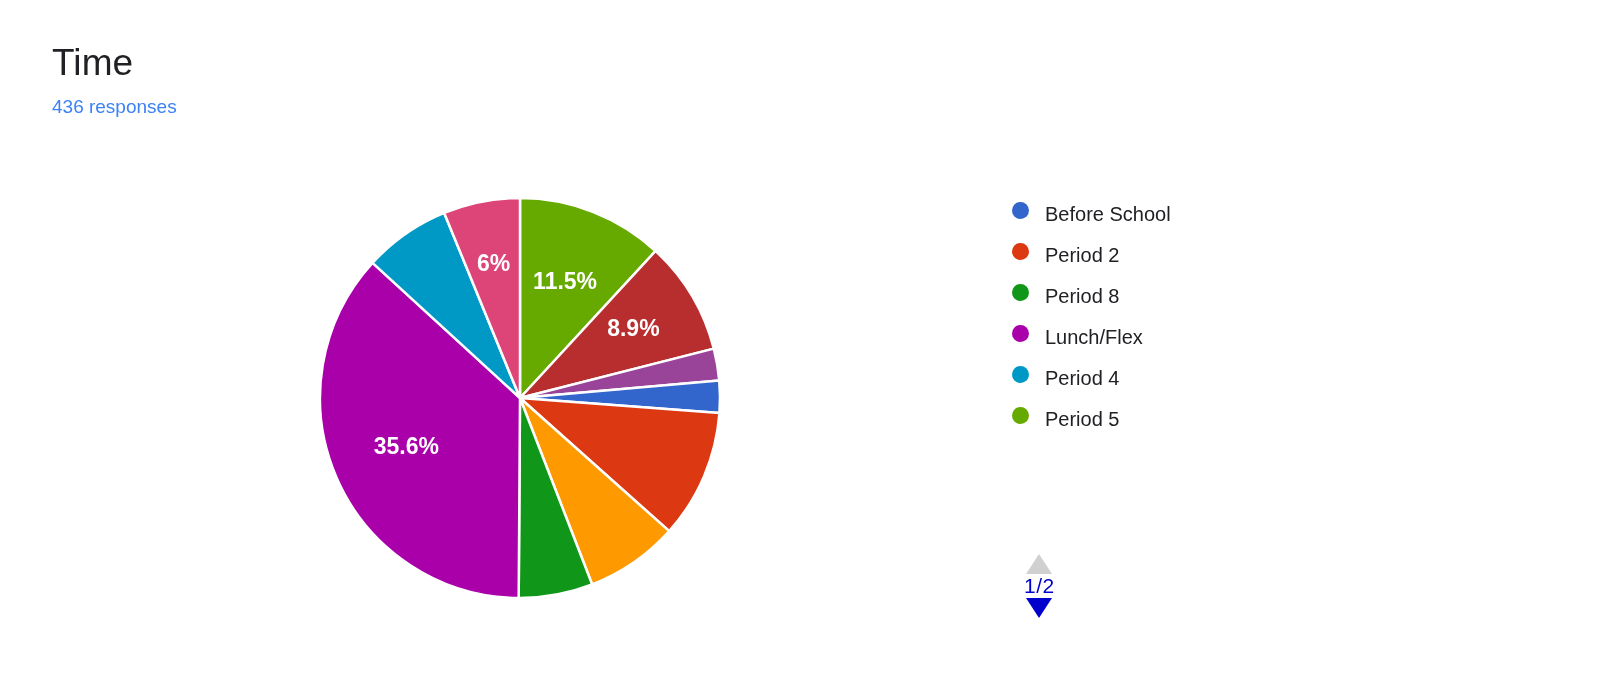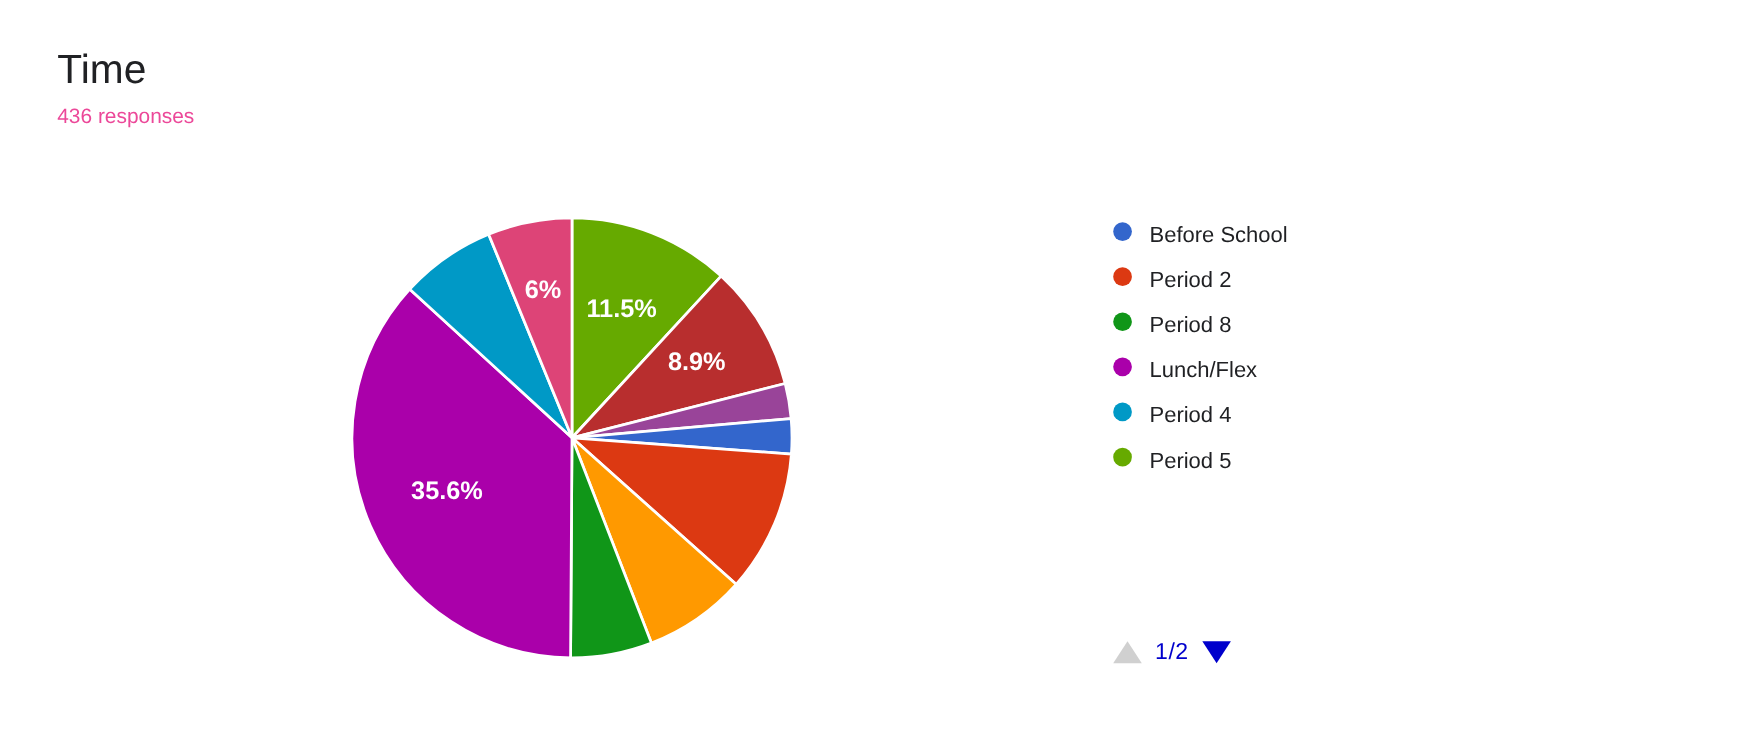--- a/index.html
+++ b/index.html
@@ -34,21 +34,21 @@
     line-height: 38px;
     font-weight: 400;
     color: #202124;
     letter-spacing: 0.1px;
     margin: 0;
   }
   .chart-subtitle {
     font-size: 19px;
     line-height: 26px;
     font-weight: 400;
-    color: #ec4899;
+    color: #3b82f6;
     margin: 12px 0 0 0;
   }
 
   
   .chart-area {
     position: absolute;
     left: 0;
     top: 150px;
     width: 1600px;
     height: 500px;
@@ -99,24 +99,25 @@
     font-size: 20px;
     line-height: 24px;
     color: #202124;
     white-space: nowrap;
   }
 
   
   .legend-pager {
     position: absolute;
     left: 1012px;
-    top: 428px;
+    top: 404px;
     display: flex;
     align-items: center;
     height: 30px;
+    flex-direction: column;
   }
   .pager-arrow {
     width: 0;
     height: 0;
     border-left: 13px solid transparent;
     border-right: 13px solid transparent;
     flex: 0 0 auto;
   }
   .pager-arrow.up {
     border-bottom: 20px solid #d0d0d0;

